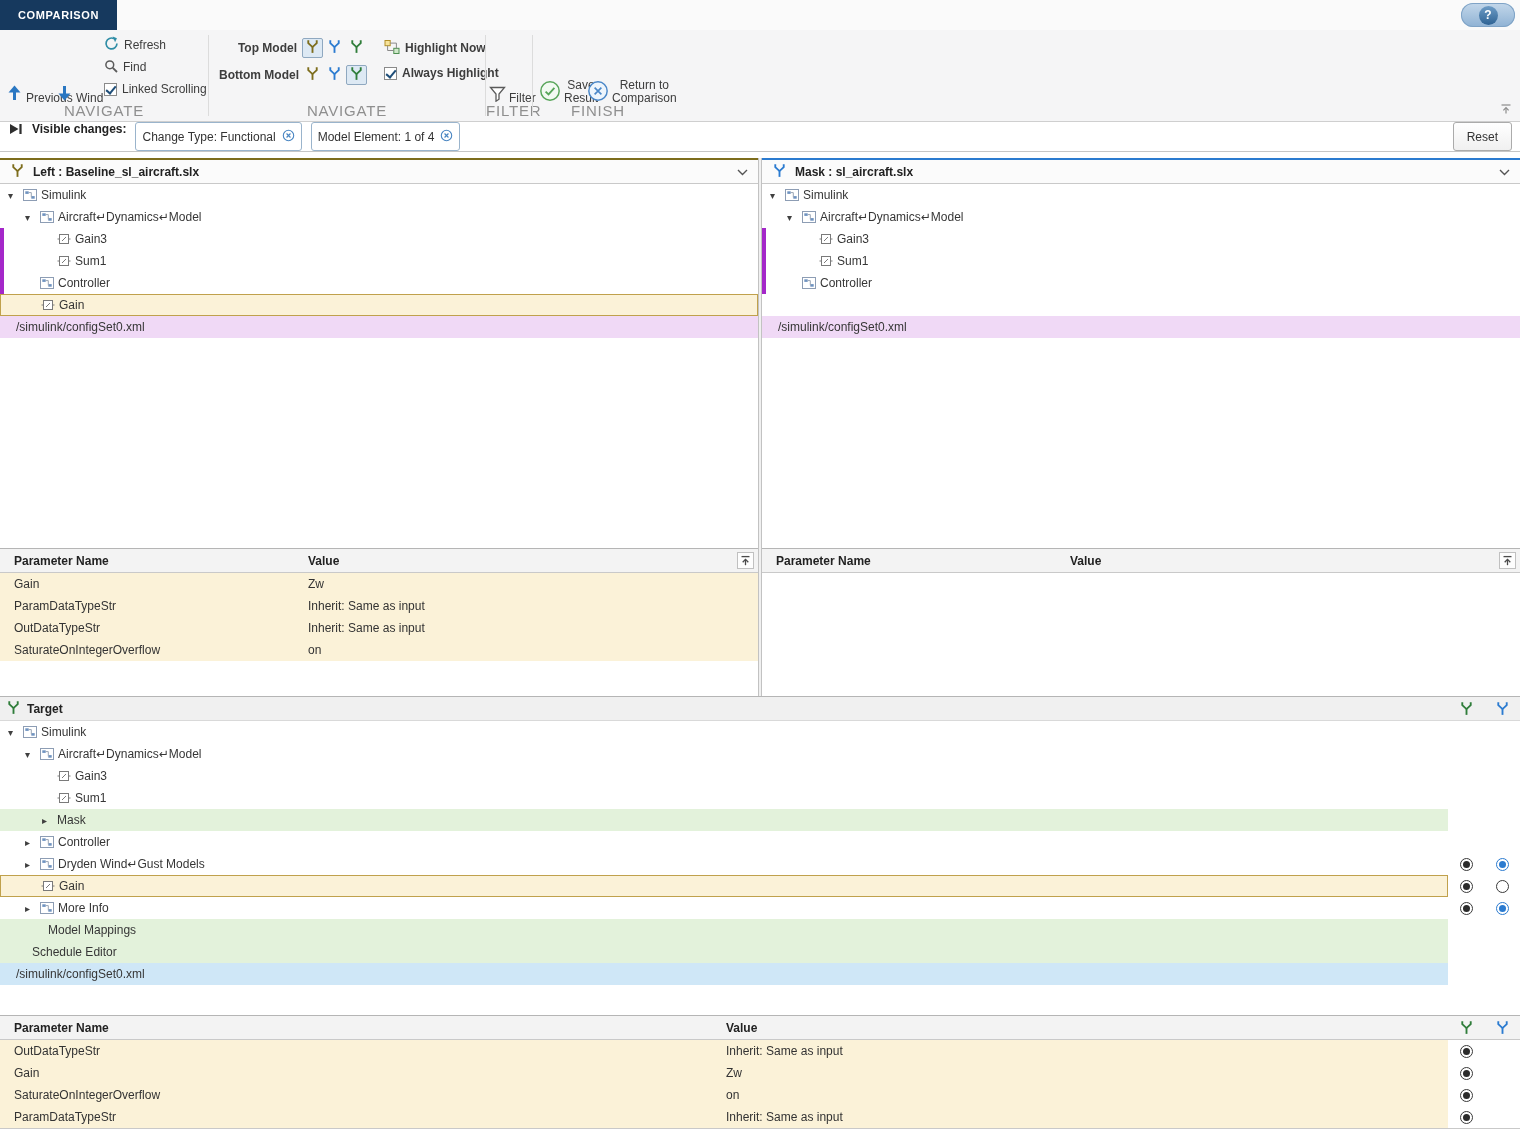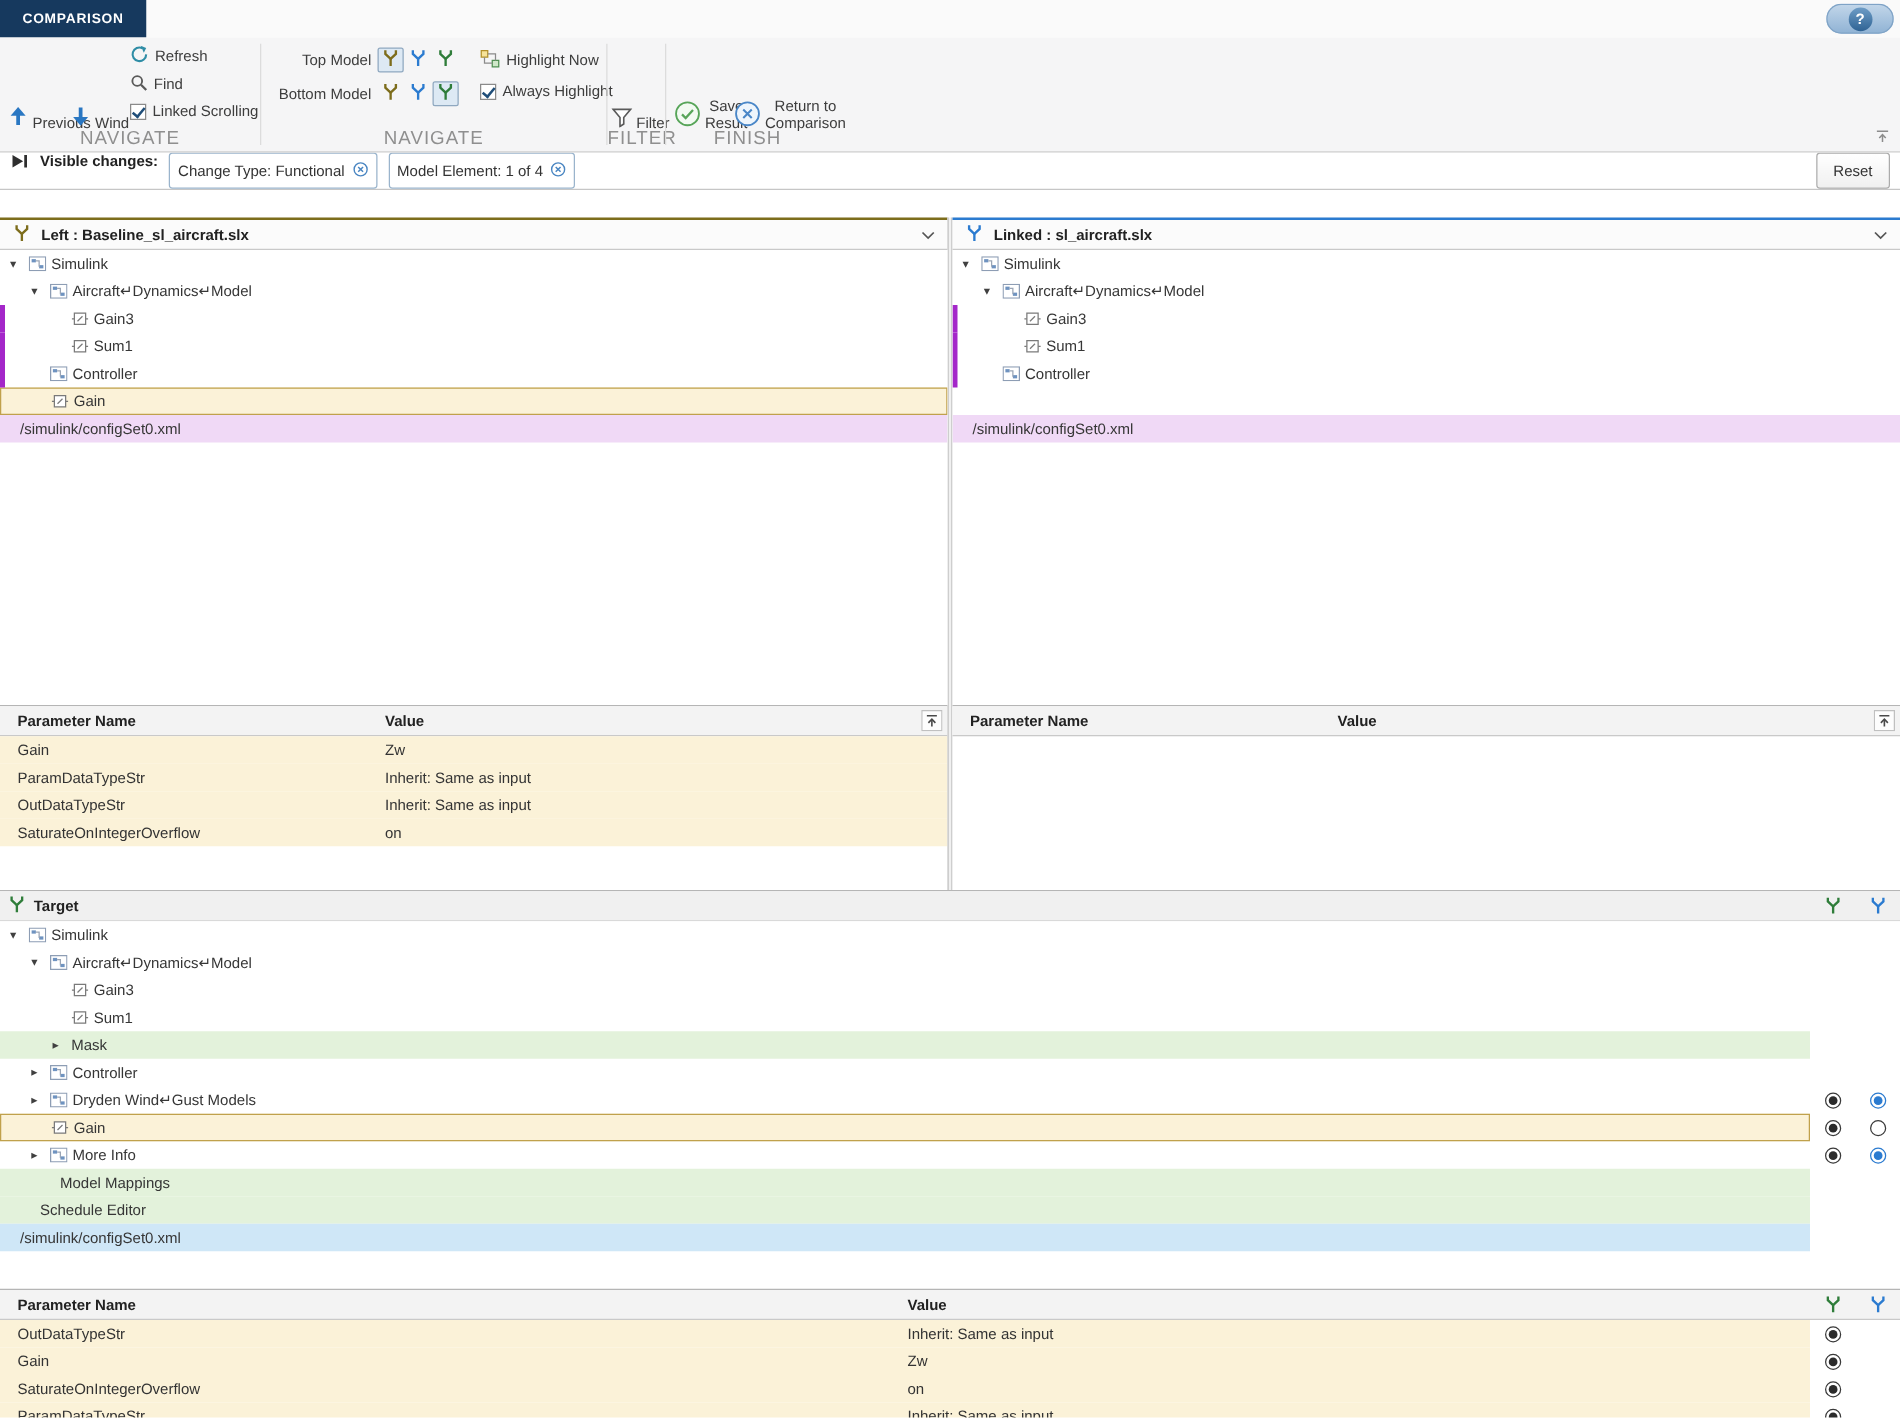--- a/index.html
+++ b/index.html
@@ -22,41 +22,41 @@
   .rlabel { height:16px; font-size:15px; color:#8f8f8f; text-align:center; letter-spacing:.8px; line-height:12px; }
   .rsep { width:1px; background:#dcdcdc; margin:5px 0; }
   .bigbtn { display:flex; flex-direction:row; align-items:flex-end; padding-top:5px; gap:3px; cursor:pointer; }
   .bigbtn .blbl { font-size:12px; color:#3d3d3d; text-align:center; line-height:13px; }
   .nav-body { padding-left:6px; gap:2px; }
   .navstack { display:flex; flex-direction:column; padding:7px 0 0 10px; gap:6px; }
   .srow { display:flex; align-items:center; gap:5px; height:16px; white-space:nowrap; color:#3d3d3d; cursor:pointer; }
   .checkbox { width:13px; height:13px; border:1px solid #8a8a8a; background:#fff; position:relative; flex:none; }
   .checkbox.checked::after { content:''; position:absolute; left:3px; top:0; width:4px; height:8px;
     border:solid #1f4e79; border-width:0 2px 2px 0; transform:rotate(40deg); }
-  .hl-body { padding:8px 0 0 10px; display:flex; }
+  .hl-body { padding:8px 0 0 10px; display:flex;font-weight:bold; }
   .hlrows { display:flex; flex-direction:column; gap:7px; }
   .hlrow { display:flex; align-items:center; height:20px; }
   .hlbl { width:78px; text-align:right; margin-right:5px; color:#3d3d3d; white-space:nowrap; }
   .tbtn { width:21px; height:20px; display:flex; align-items:center; justify-content:center;
     border:1px solid transparent; border-radius:2px; margin-right:1px; cursor:pointer; }
   .tbtn.sel { border-color:#8fa8c0; background:#dde9f4; }
   .hl-right { display:flex; flex-direction:column; gap:9px; padding:2px 0 0 16px; }
   .filter-body { justify-content:center; padding-top:4px; }
   .fin-body { gap:4px; padding:0 6px; }
   .ribbon-collapse { position:absolute; right:8px; bottom:3px; cursor:pointer; }
 
   
   .filterbar { height:30px; border-bottom:1px solid #c6c6c6; display:flex; padding:0 8px; gap:9px; background:#fff; }
   .fb-label { font-weight:bold; color:#222; }
   .chip { display:flex; align-items:center; gap:6px; border:1px solid #9ab4cc; border-radius:3px; padding:2px 6px; background:#fff; cursor:pointer; }
   .reset-btn { margin-left:auto; border:1px solid #ababab; background:linear-gradient(180deg,#fff,#f0f0f0);
     border-radius:3px; padding:3px 13px; font-size:12px; color:#333; font-family:inherit; cursor:pointer; }
 
   
-  .split { display:flex; border-bottom:1px solid #b5b5b5; margin-top:22px; }
+  .split { display:flex; border-bottom:1px solid #b5b5b5; margin-top:6px; }
   .pane { width:758px; display:flex; flex-direction:column; }
   .vsep { width:4px; background:#f0f0f0; border-left:1px solid #c2c2c2; border-right:1px solid #c2c2c2; cursor:col-resize; }
   .pane-header { height:26px; border-bottom:1px solid #c9c9c9; background:#fbfbfb; display:flex; align-items:center; padding:0 10px; gap:8px; }
   .pane-header.olive { border-top:2px solid #7d6d1c; }
   .pane-header.blue  { border-top:2px solid #2b7bd0; }
   .pane-title { font-weight:bold; color:#222; }
   .ph-spacer { margin-left:auto; cursor:pointer; }
 
   
   .tree { height:364px; background:#fff; position:relative; overflow:hidden; }
@@ -425,21 +425,21 @@
     </div>
 
     <div class="vsep"></div>
 
     <div class="pane">
       <div class="pane-header blue">
         <span><svg width="15" height="15" viewBox="0 0 16 16">
               <path d="M3.5 1.2v3.2L8 8.6l4.5-4.2V1.2" fill="none" stroke="#2b7bd0" stroke-width="2"></path>
               <path d="M8 8.6v6.2" stroke="#2b7bd0" stroke-width="2" fill="none"></path>
             </svg></span>
-        <span class="pane-title">Linked : sl_aircraft.slx</span>
+        <span class="pane-title">Mask : sl_aircraft.slx</span>
         <span class="ph-spacer"><svg width="11" height="7" viewBox="0 0 11 7">
               <path d="M1 1l4.5 4.5L10 1" fill="none" stroke="#555" stroke-width="1.4"></path>
             </svg></span>
       </div>
       <div class="tree" id="right-tree">
           <div class="trow">
             <div class="tinner" style="padding-left: 8px;">
               <span class="tarrow">▾</span>
               <span class="ticon">
                 <svg width="14" height="12" viewBox="0 0 14 12">

